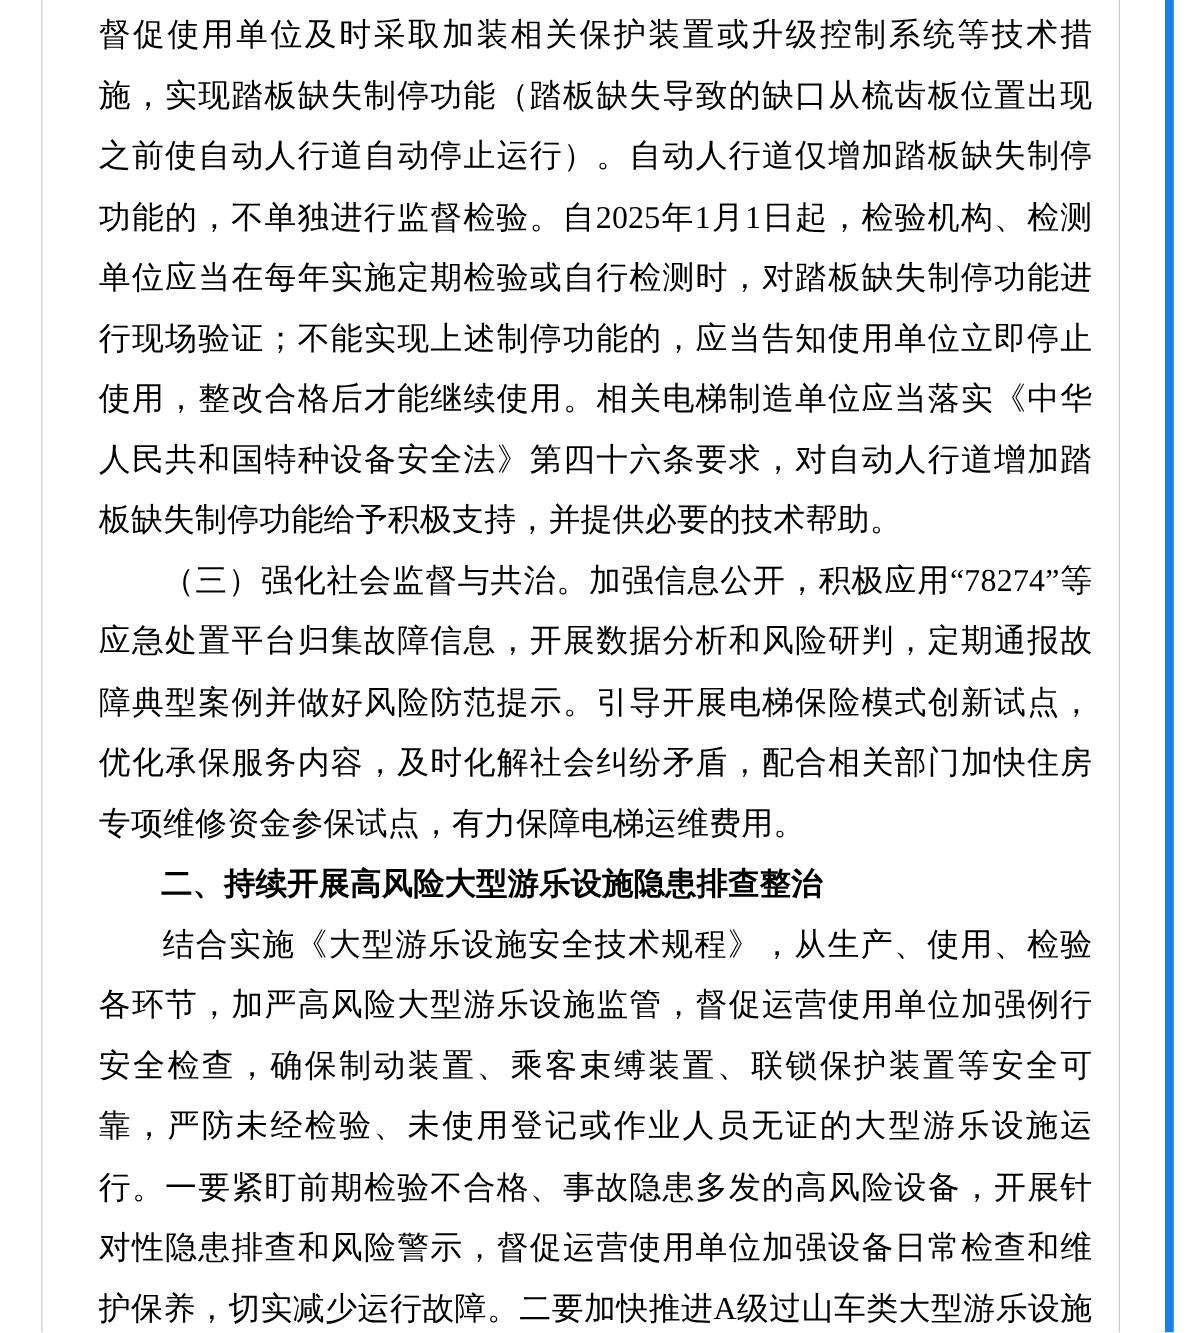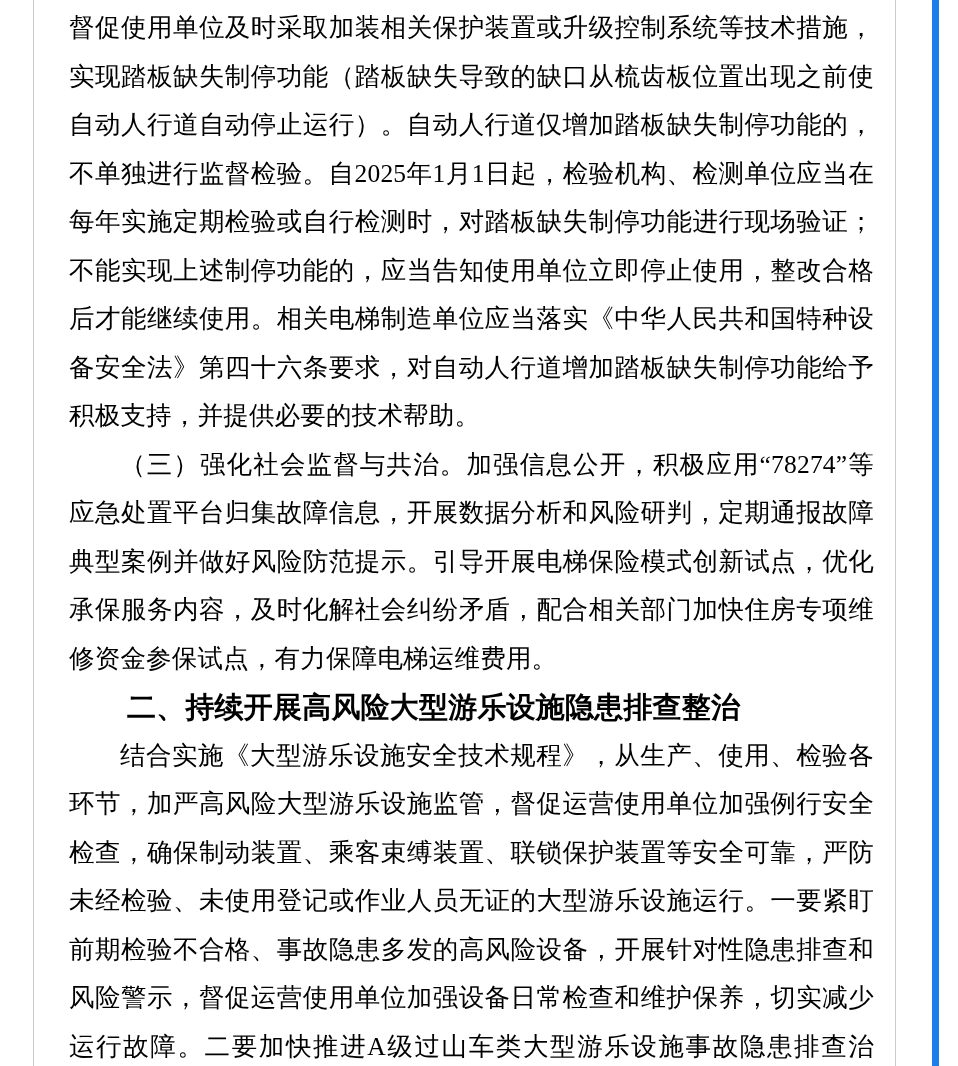--- a/index.html
+++ b/index.html
@@ -56,37 +56,37 @@
   
   .doc-body {
     position: absolute;
     left: 68px;
     top: 0;
     width: 806px;
     padding-top: 4px;
   }
 
   p.para {
-    margin: 0 0 0 1px;
+    margin: 0 0 0 11px;
     font-size: 25.5px;
     line-height: 48.5px;
     color: #000000;
     text-align: justify;
     text-justify: inter-ideograph;
     letter-spacing: 0.2px;
     font-family: "Liberation Serif", "DejaVu Serif", serif;
   }
   p.indent {
     text-indent: 2em;
   }
   p.heading {
     text-indent: 2em;
     font-weight: bold;
     font-family: "Liberation Sans", "DejaVu Sans", sans-serif;
-    font-size: 29px;
+    font-size: 25px;
   }
   p.tight { margin-bottom: 0; }
 </style>
 </head>
 <body>
 
 <div id="page-root">
 
   <div class="edge-rule left"></div>
   <div class="edge-rule right"></div>

